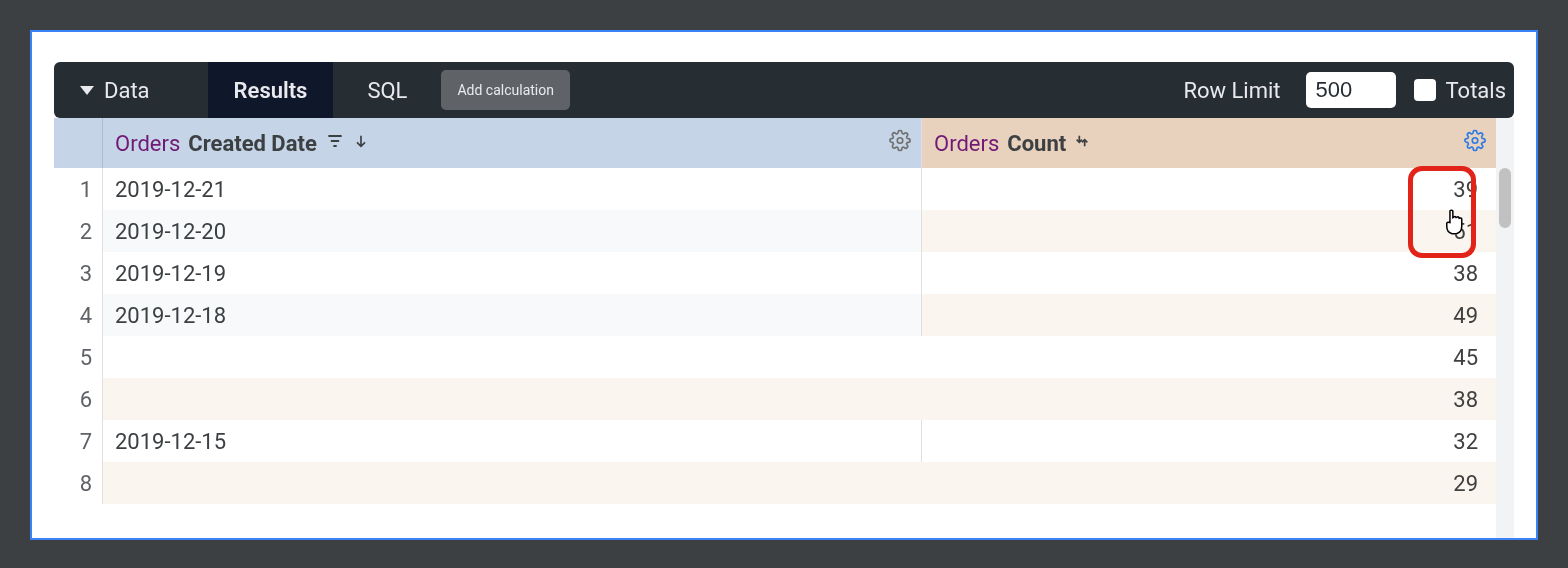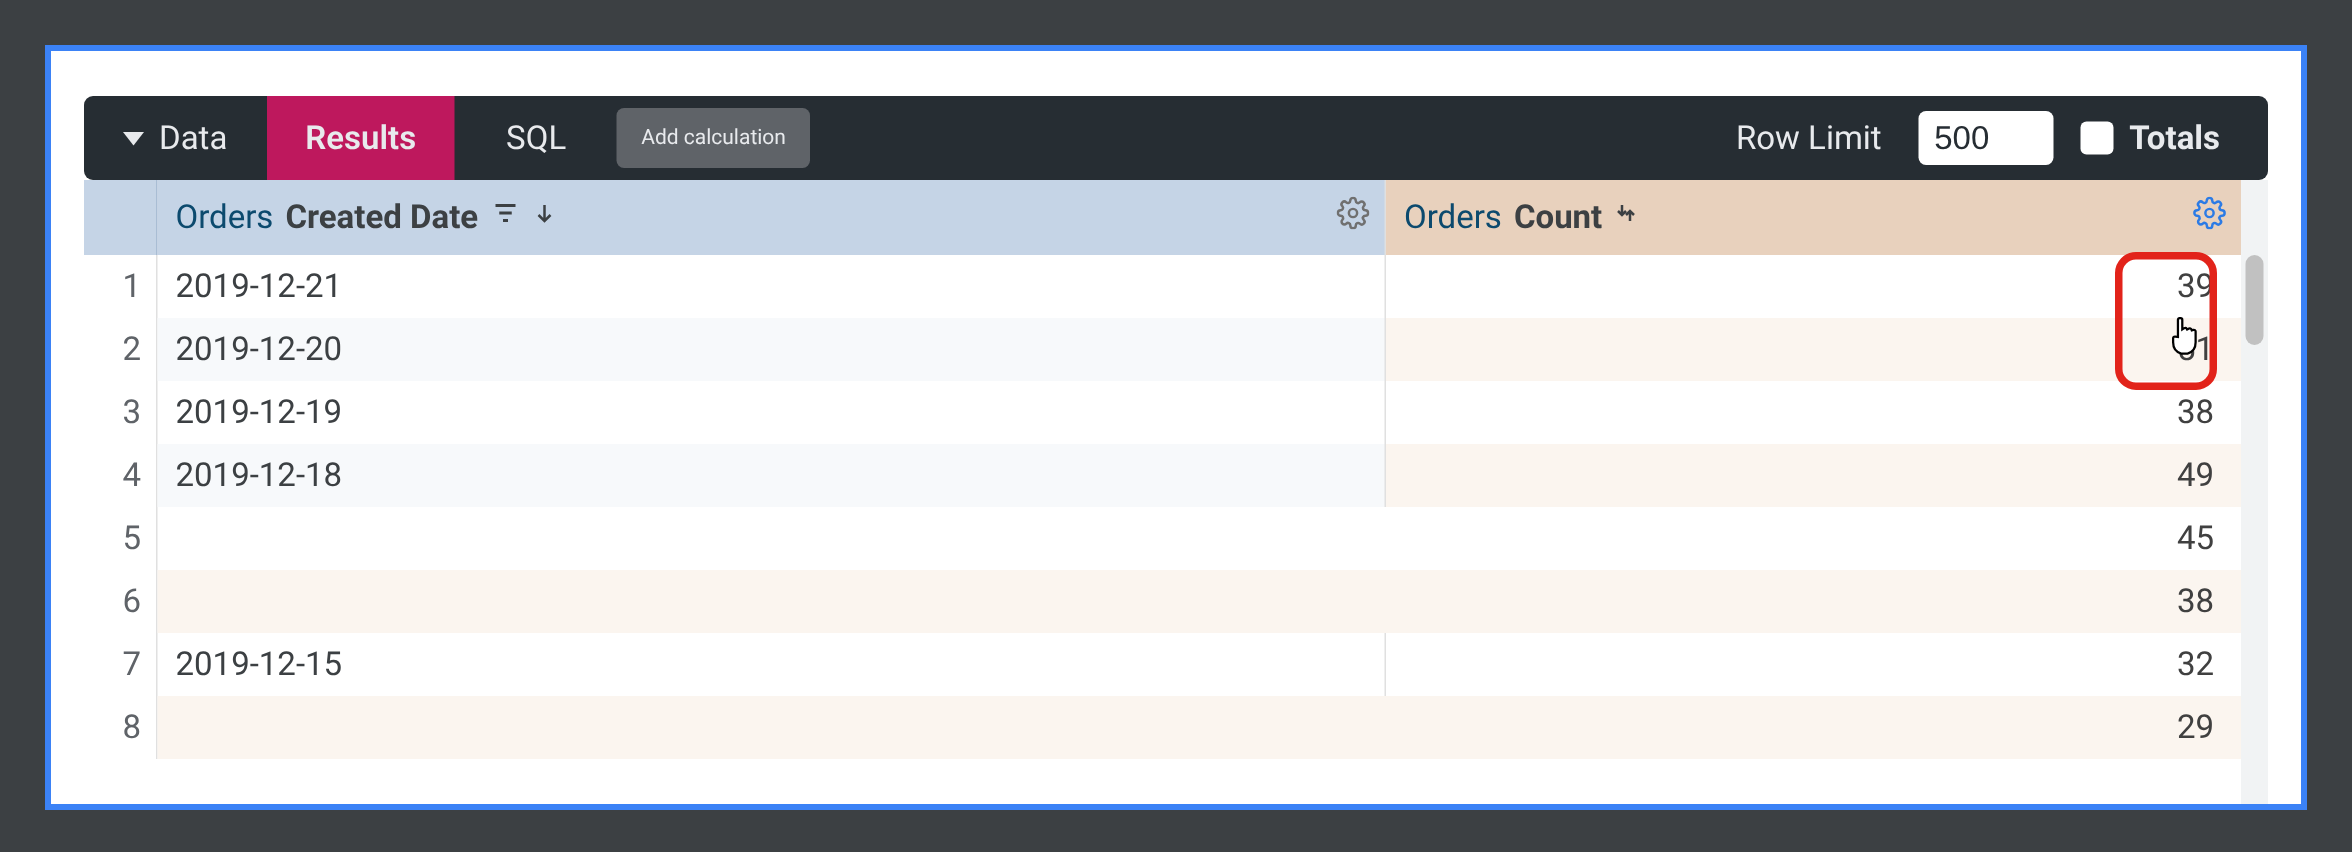--- a/index.html
+++ b/index.html
@@ -5,21 +5,21 @@
     * { box-sizing: border-box; margin: 0; padding: 0; }
     body {
       background: #3c4043;
       font-family: -apple-system, BlinkMacSystemFont, "Segoe UI", Roboto, Helvetica, Arial, sans-serif;
       width: 1568px;
       height: 568px;
       padding: 30px;
     }
     .panel {
       background: #fff;
-      border: 4px solid #3b82f6;
+      border: 2px solid #3b82f6;
       height: 510px;
       padding: 30px 22px 0 22px;
       position: relative;
       overflow: hidden;
     }
     .tabbar {
       background: #262d33;
       height: 56px;
       display: flex;
       align-items: center;
@@ -29,22 +29,23 @@
     }
     .tab {
       height: 100%;
       display: flex;
       align-items: center;
       padding: 0 26px;
       gap: 10px;
       cursor: pointer;
     }
     .tab.active {
-      background: #be185d;
+      background: #0f172a;
       font-weight: 600;
+      margin-left: 32px;
     }
     .tab.sql { padding: 0 34px; }
     .chip {
       background: #5f6368;
       border-radius: 5px;
       height: 40px;
       display: flex;
       align-items: center;
       padding: 0 16px;
       font-size: 14px;
@@ -61,21 +62,21 @@
     .rowlimit-input {
       width: 90px;
       height: 36px;
       border-radius: 5px;
       background: #fff;
       border: none;
       font-size: 22px;
       padding: 18px 10px;
       color: #262d33;
     }
-    .totals-group { display: flex; align-items: center; gap: 10px; padding-right: 32px; font-weight: bold; }
+    .totals-group { display: flex; align-items: center; gap: 10px; padding-right: 8px; }
     .totals-check {
       width: 22px;
       height: 22px;
       background: #fff;
       border-radius: 4px;
     }
     .grid {
       position: relative;
       font-size: 22px;
       color: #3c4043;
@@ -115,21 +116,21 @@
       position: relative;
     }
     .rownum-header {
       background: #c5d4e6;
       border-right: 1px solid #a9bdd4;
     }
     .scroll-gutter {
       width: 18px;
       background: #f1f3f4;
     }
-    .col-group { color: #0c4a6e; }
+    .col-group { color: #701a75; }
     .col-name { font-weight: 700; }
     .gear-icon {
       position: absolute;
       right: 10px;
       top: 50%;
       transform: translateY(-50%);
       color: #707070;
       cursor: pointer;
     }
     .gear-icon.blue { color: #2c7be5; }

